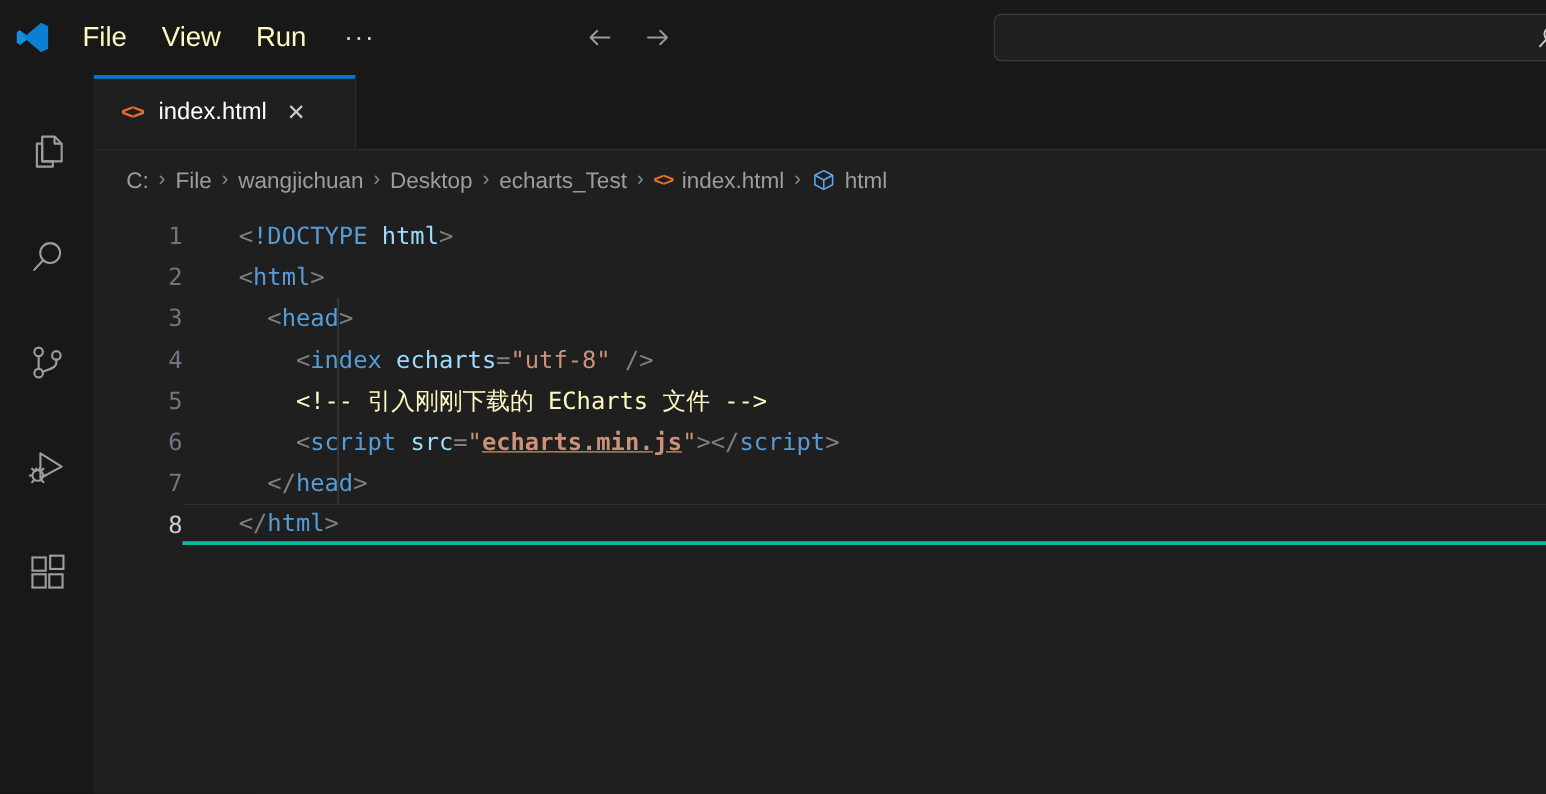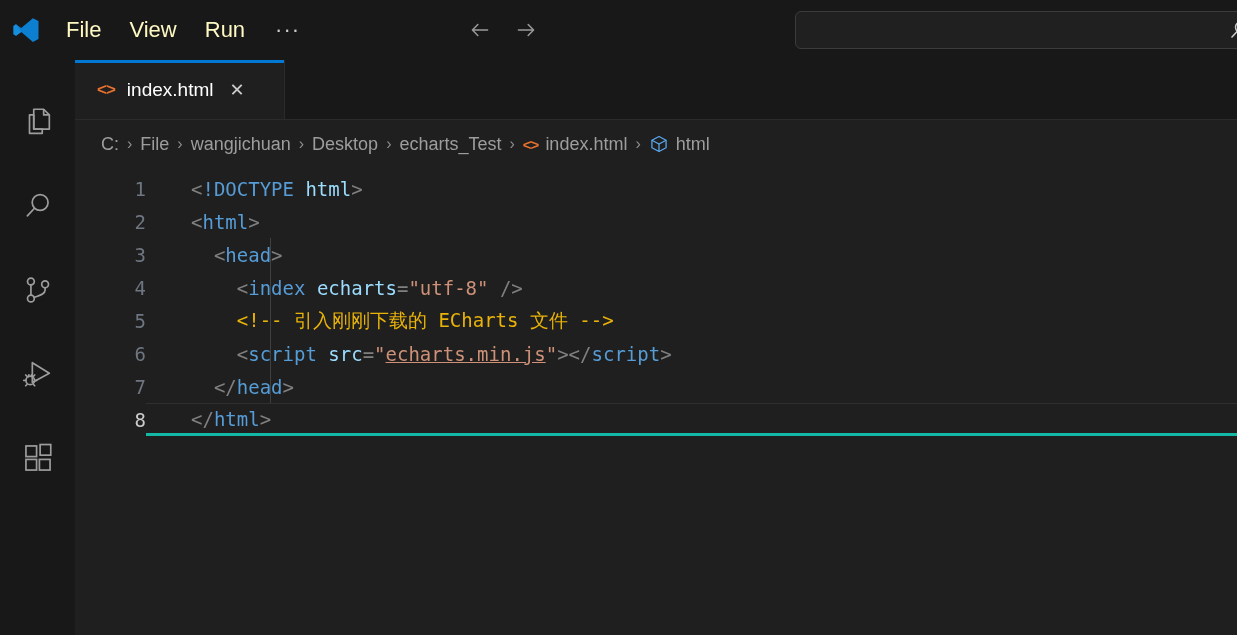--- a/index.html
+++ b/index.html
@@ -104,22 +104,22 @@
     position:absolute; left:195px; top:70px; width:1px; height:165px;
     background:#404040;
   }
 
   
   .s-punct   { color:#808080; }
   .s-tag     { color:#569cd6; }
   .s-doctype { color:#569cd6; }
   .s-attr    { color:#9cdcfe; }
   .s-string  { color:#ce9178; }
-  .s-comment { color:#eab308; }
-  .s-link    { color:#ce9178; text-decoration:underline; text-decoration-color:#ce9178; }
+  .s-comment { color:#fef9c3; }
+  .s-link    { color:#ce9178; text-decoration:underline; text-decoration-color:#ce9178;font-weight:bold; }
   .s-eq      { color:#808080; }
 </style>
 </head>
 <body>
 
 <div id="app">
 
   <div class="titlebar">
 
     <div class="vs-logo">

